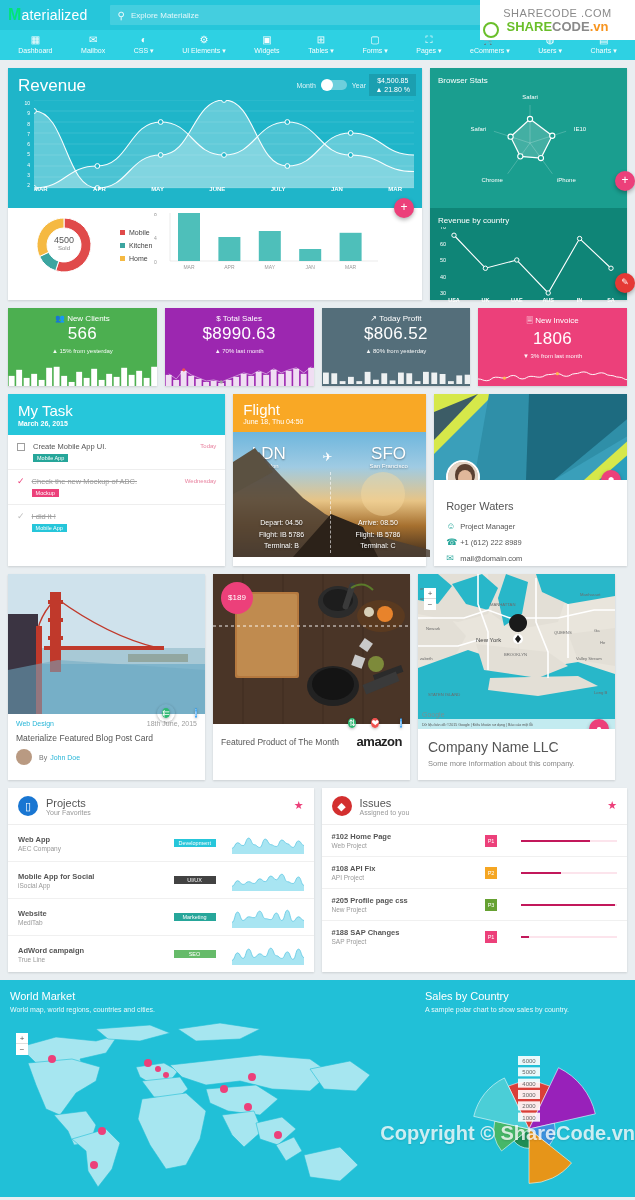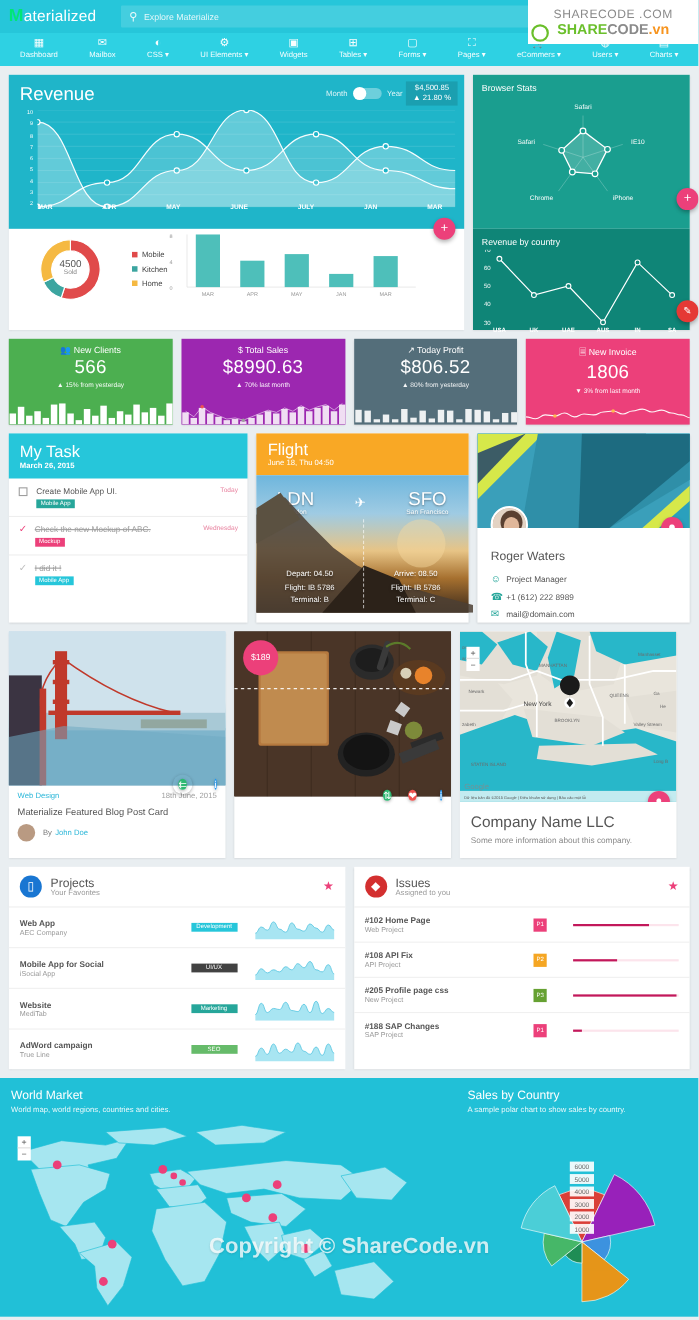--- a/index.html
+++ b/index.html
@@ -157,21 +157,21 @@
   .bar { flex:1; height:2px; background:#fce4ec; margin-left:24px; max-width:96px; position:relative;}
   .bar i { position:absolute; left:0; top:0; bottom:0; background:#c2185b; display:block;}
 
   
   .bottom { background:#21c0d7; padding:10px 10px 0 10px; display:flex; position:relative; }
   .wm-title { font-size:11px; color:#fff; }
   .wm-sub { font-size:7px; color:rgba(255,255,255,.9); margin-top:4px; }
   .worldmap { height:175px; position:relative; margin-top:6px;}
   .zoomctl { position:absolute; left:6px; top:14px; width:12px; background:#fff; z-index:5;}
   .zoomctl div { height:11px; text-align:center; font-size:8px; line-height:11px; color:#555; border-bottom:1px solid #ddd;}
-  .bigwm { position:absolute; left:0; right:0; top:142px; text-align:center; font-size:20px;
+  .bigwm { position:absolute; left:0; right:0; top:142px; text-align:right; font-size:20px;
     font-weight:bold; color:rgba(255,255,255,.78); text-shadow:0 1px 2px rgba(0,0,0,.12); z-index:8;}
   svg { display:block; }
 </style>
 </head>
 <body>
 
 <div class="navbar">
   <div class="brand">
     <span class="m">M</span><span>aterialized</span>
   </div>
@@ -622,20 +622,24 @@
           <circle cx="163" cy="90" r="8" fill="#7d8a3a"></circle>
           <rect x="160" y="96" width="30" height="7" fill="#2b2b2b" transform="rotate(-20 175 99)"></rect>
           <rect x="150" y="104" width="36" height="10" fill="#3a3a3a" transform="rotate(-22 168 109)"></rect>
           <path d="M138 14 q12 -8 22 2" stroke="#5b7b2a" stroke-width="2" fill="none"></path>
           <line x1="0" y1="52" x2="197" y2="52" stroke="#fff" stroke-width="1" stroke-dasharray="3 3" opacity=".9"></line>
         </svg>
         <div class="price-badge">$189</div>
         <div style="position:absolute;right:54px;bottom:-8px;"><span class="circ" style="background:#2eb872;">⇅</span></div>
         <div style="position:absolute;right:31px;bottom:-8px;"><span class="circ" style="background:#ef5350;">❤</span></div>
         <div style="position:absolute;right:8px;bottom:-8px;"><span class="circ" style="background:#2196f3;">ℹ</span></div>
+      </div>
+      <div class="prod-foot">
+        <span class="prod-t">Featured Product of The Month</span>
+        <span class="amz">amazon</span>
       </div>
     </div>
 
     <div class="card map-card">
       <div class="map-img">
         <svg width="197" height="155" viewBox="0 0 197 155" style="position:absolute;left:0;top:0;">
           <rect width="197" height="155" fill="#e9e5dc"></rect>
           <path d="M0 0 H60 L78 18 L70 40 L40 48 L0 40 Z" fill="#e3dfd6"></path>
           <path d="M70 0 H130 L150 18 L140 48 L96 56 L74 40 Z" fill="#e3dfd6"></path>
           <path d="M0 46 L30 42 L48 62 L34 88 L0 86 Z" fill="#e3dfd6"></path>

